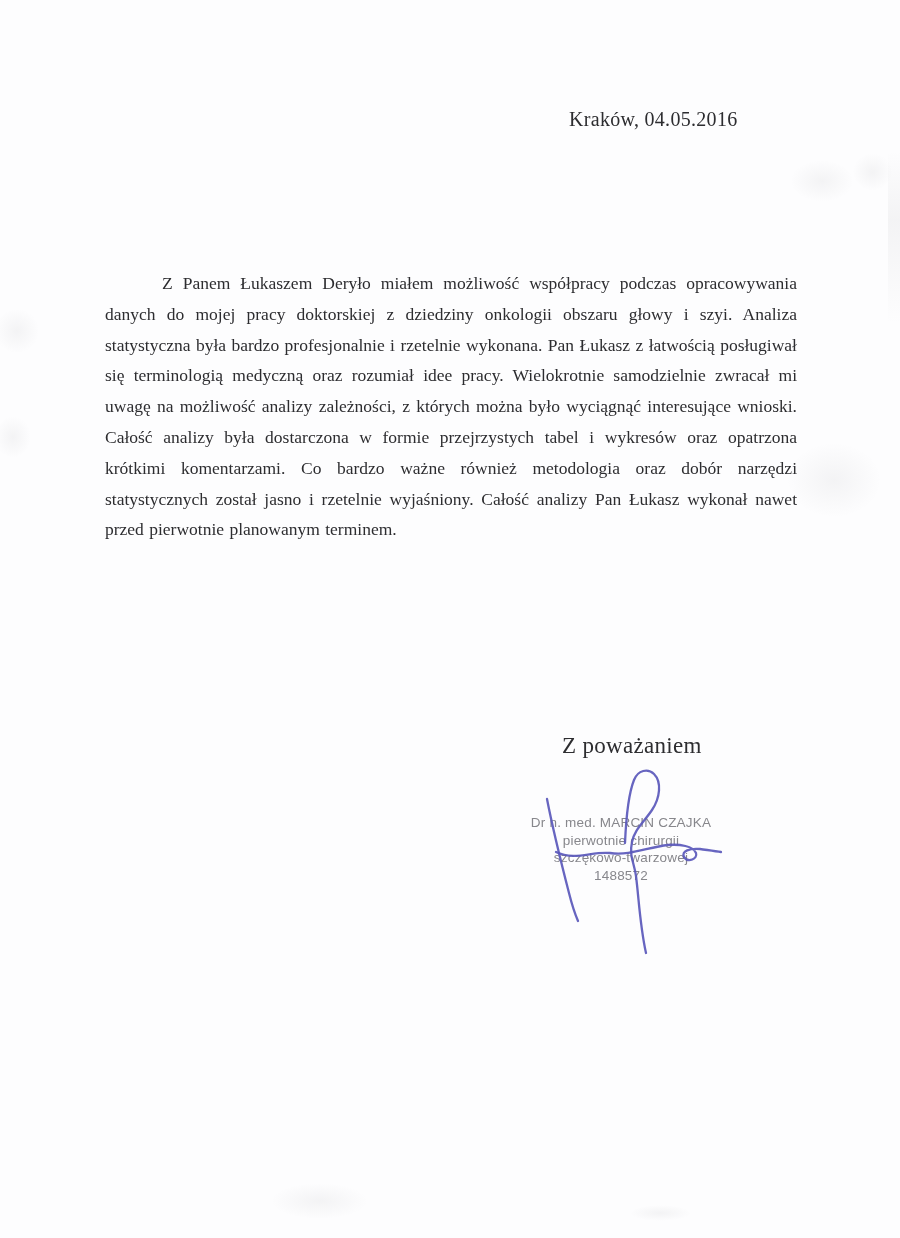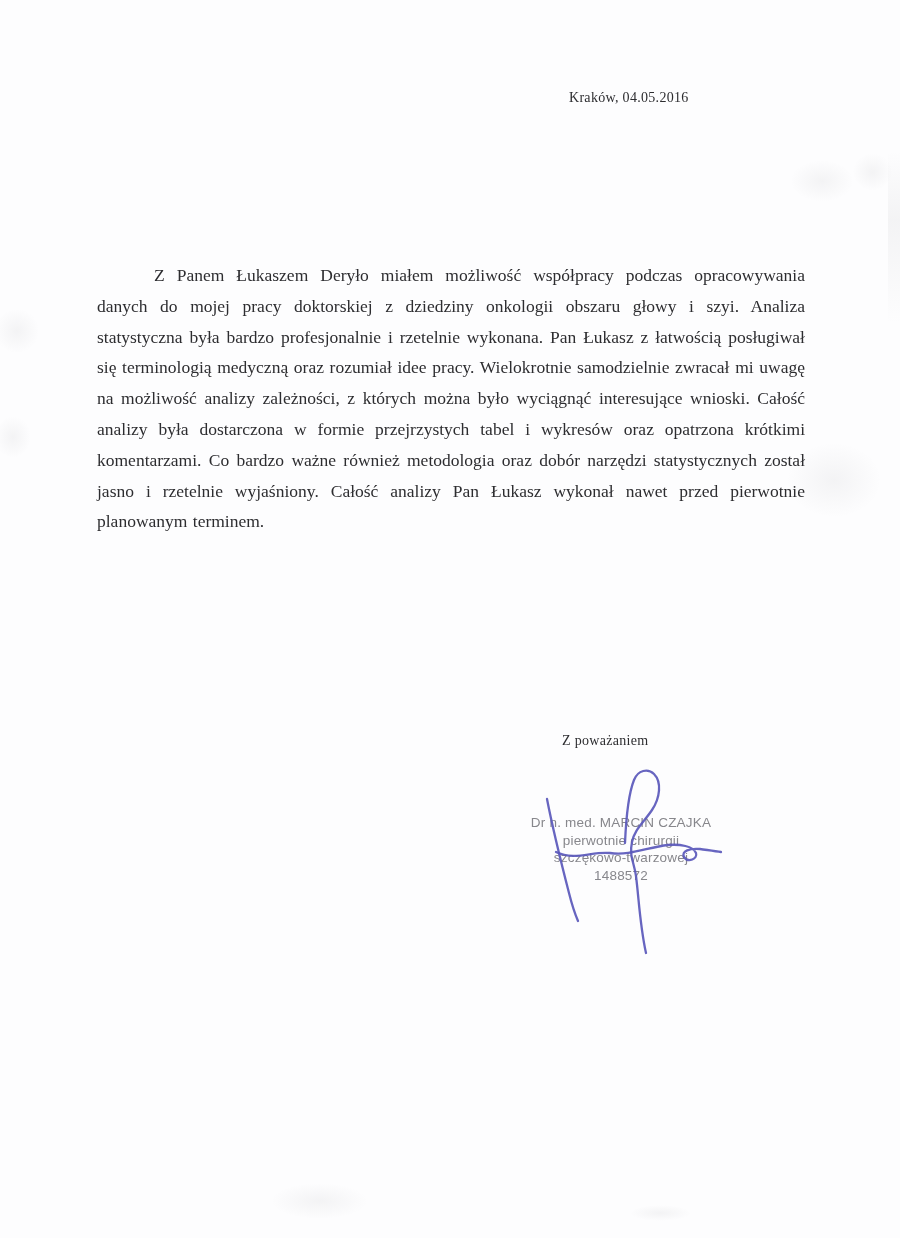--- a/index.html
+++ b/index.html
@@ -24,46 +24,46 @@
   .smudge.s3 { left: 888px; top: 150px; width: 12px; height: 175px;
                background: linear-gradient(to bottom, rgba(60,60,70,0.0), rgba(60,60,70,0.05) 40%, rgba(60,60,70,0.0)); }
   .smudge.s4 { left: 768px; top: 428px; width: 132px; height: 104px; }
   .smudge.s5 { left: -14px; top: 300px; width: 62px; height: 62px; }
   .smudge.s6 { left: -12px; top: 408px; width: 50px; height: 58px; }
   .smudge.s7 { left: 252px; top: 1176px; width: 135px; height: 50px; }
   .smudge.s8 { left: 618px; top: 1202px; width: 85px; height: 22px; }
 
   .date-line {
     position: absolute;
-    left: 569px; top: 90px;
-    font-size: 14px;
+    left: 569px; top: 108px;
+    font-size: 20px;
     letter-spacing: 0.3px;
     white-space: nowrap;
     font-family: Liberation Serif, serif;
   }
 
   .body-text {
     position: absolute;
     left: 89px; top: 252px;
     width: 724px;
   }
   .body-text p {
-    margin: 8px;
+    margin: 16px;
     font-size: 17.5px;
     line-height: 30.8px;
     text-align: justify;
     text-indent: 57px;
     word-spacing: 1px;
   }
   .body-text p + p { margin-top: 8px; }
 
   .closing-line {
     position: absolute;
     left: 562px; top: 733px;
-    font-size: 14px;
+    font-size: 23px;
     letter-spacing: 0.3px;
     white-space: nowrap;
   }
 
   .stamp-block {
     position: absolute;
     left: 525px; top: 814px;
     width: 192px;
     text-align: center;
     font-family: "Liberation Sans", sans-serif;

